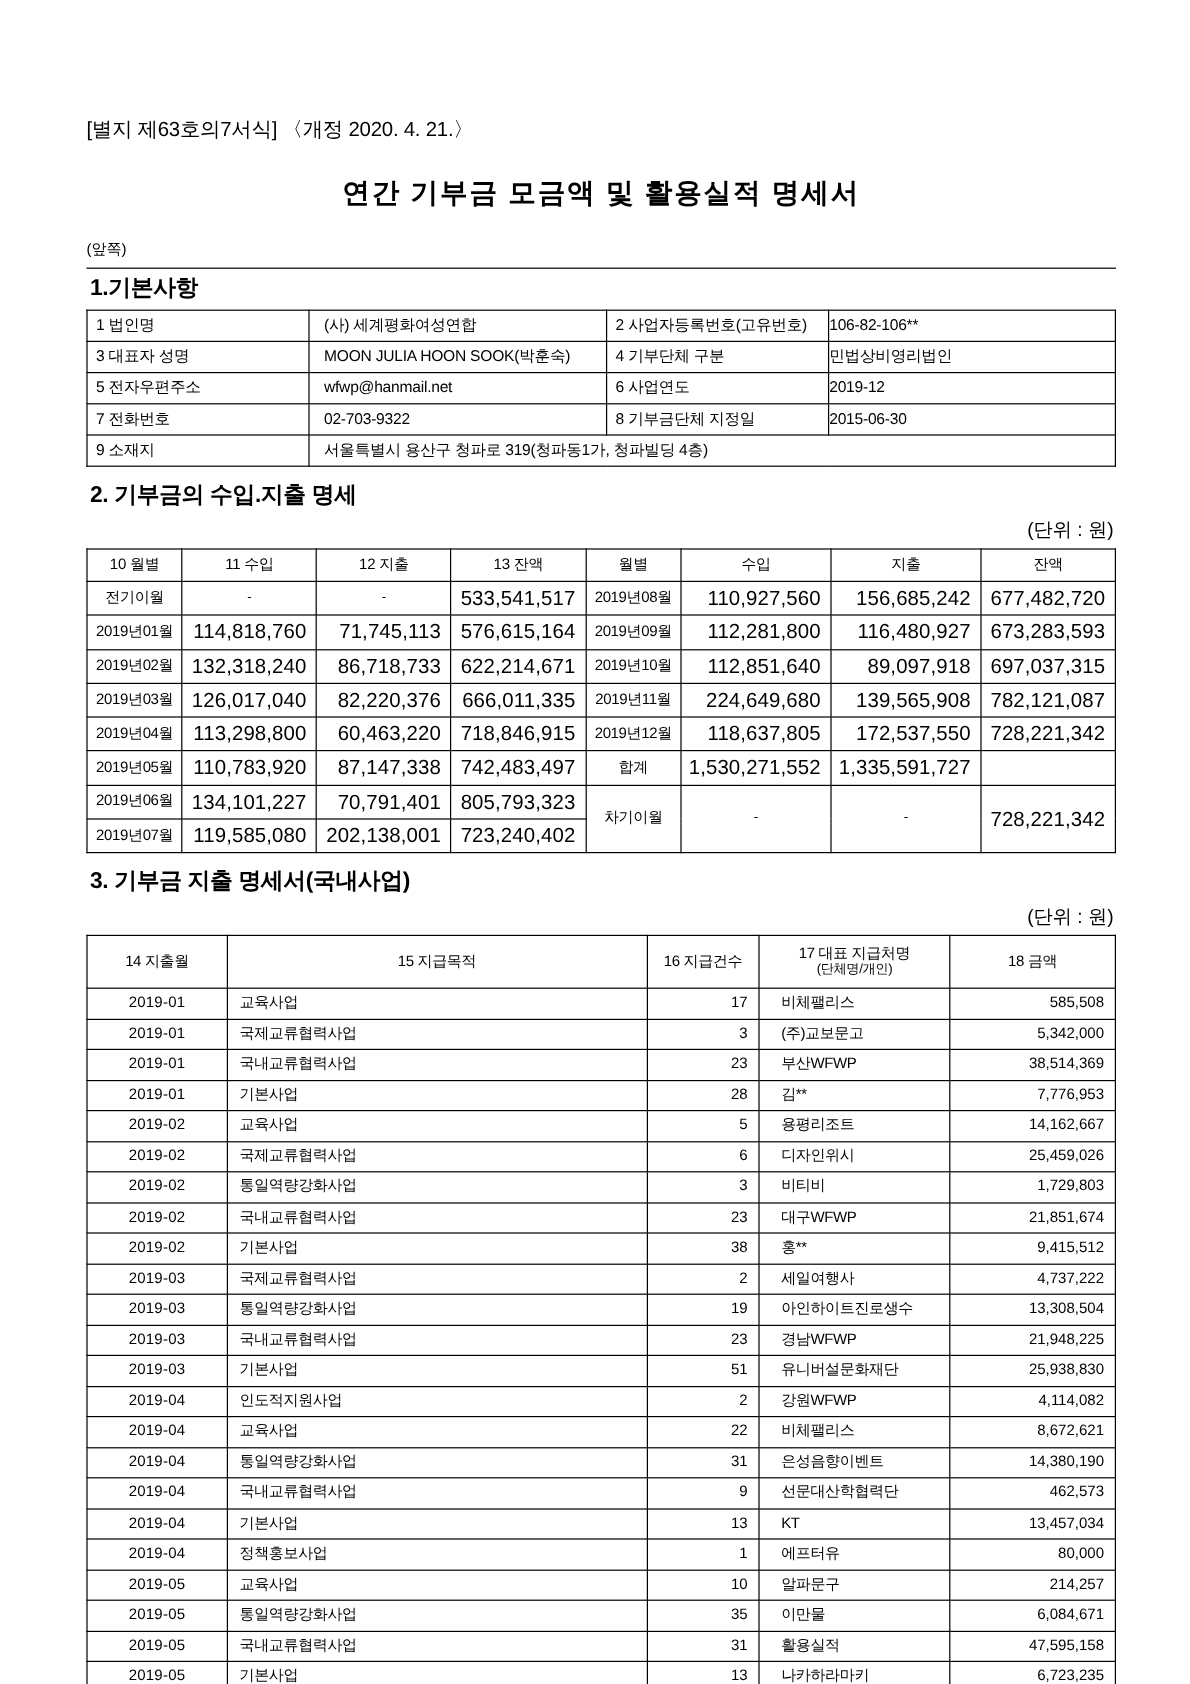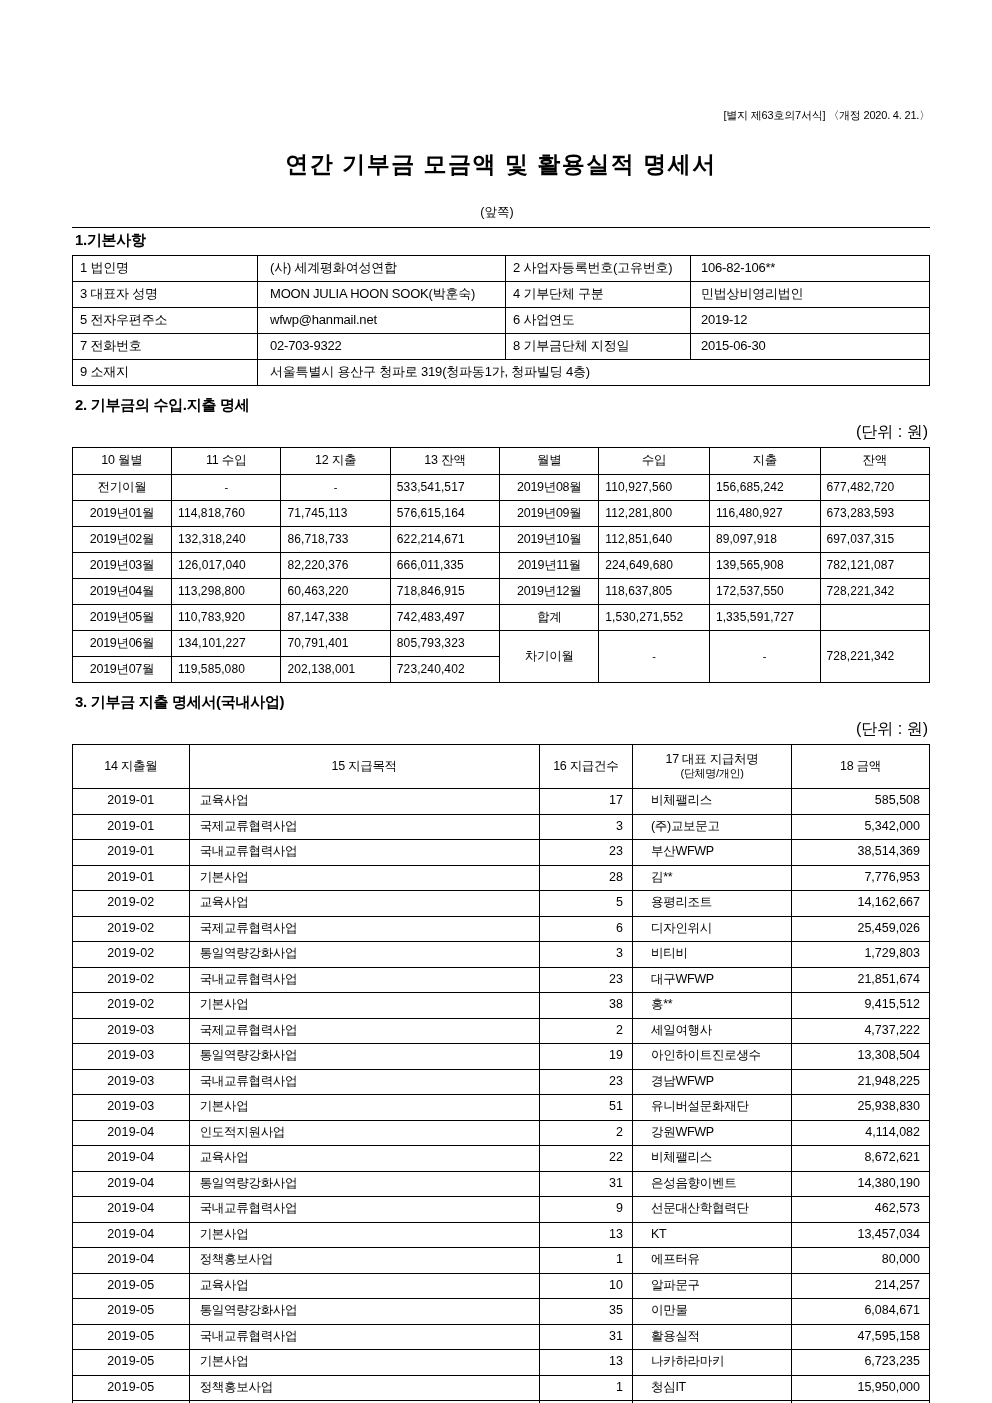--- a/index.html
+++ b/index.html
@@ -18,42 +18,41 @@
   }
   .page {
     width: 992px;
     min-height: 1403px;
     padding: 96px 62px 40px 72px;
     position: relative;
   }
 
   
   .form-no {
-    font-size: 11px;
+    font-size: 17px;
     letter-spacing: -0.2px;
-    margin: 12px 0 26px 0;
+    margin: 0 0 26px 0;
     white-space: nowrap;
-    text-align: right;
   }
   .doc-title {
     text-align: center;
     font-size: 23px;
     font-weight: bold;
     letter-spacing: 1.5px;
     margin: 0 0 24px 0;
   }
   .side-note {
-    text-align: center;
+    text-align: left;
     font-size: 12.5px;
     margin: 0 8px 6px 0;
   }
 
   
   .section-head {
-    font-size: 15px;
+    font-size: 19px;
     font-weight: bold;
     letter-spacing: -0.3px;
     padding: 3px 0 5px 3px;
     border-top: 1.6px solid #000;
     margin-top: 0;
   }
   .section-head.no-rule {
     border-top: none;
     padding-top: 10px;
   }
@@ -76,35 +75,35 @@
     vertical-align: middle;
     line-height: 1.25;
   }
 
   
   .t-basic { border-top: 1.1px solid #000; }
   .t-basic td { height: 26px; font-size: 13px; letter-spacing: -0.2px; }
   .t-basic .lbl { width: 185px; padding-left: 7px; }
   .t-basic .val { width: 248px; padding-left: 12px; }
   .t-basic .lbl2 { width: 185px; padding-left: 7px; }
-  .t-basic .val2 { padding-left: 10px; }
+  .t-basic .val2 { padding-left: 0; }
   .t-basic .val-wide { padding-left: 12px; }
   .t-basic tr:last-child td { border-bottom: 1.6px solid #000; }
 
   
   .t-flow { font-size: 11.5px; }
   .t-flow th {
     height: 27px;
     text-align: center;
     font-size: 12.5px;
     letter-spacing: -0.2px;
   }
   .t-flow td { height: 26px; }
   .t-flow td.m { text-align: center; font-size: 12.5px; letter-spacing: -0.3px; }
-  .t-flow td.n { text-align: left; padding-right: 8px; font-size: 12px; letter-spacing: 0.1px; }
+  .t-flow td.n { text-align: right; padding-right: 8px; font-size: 17px; letter-spacing: 0.1px; }
   .t-flow td.c { text-align: center; font-size: 11px; }
   .t-flow .colm { width: 107px; }
   .t-flow .coln { width: 113px; }
 
   
   .t-detail { font-size: 12.5px; }
   .t-detail th {
     height: 44px;
     text-align: center;
     letter-spacing: -0.3px;

